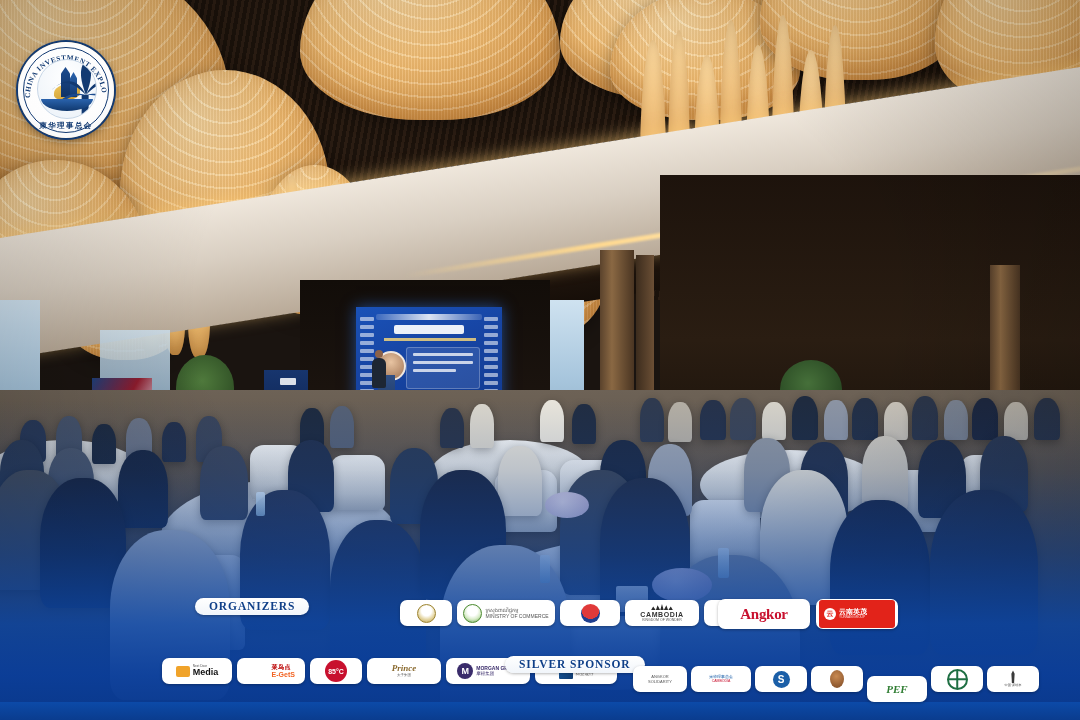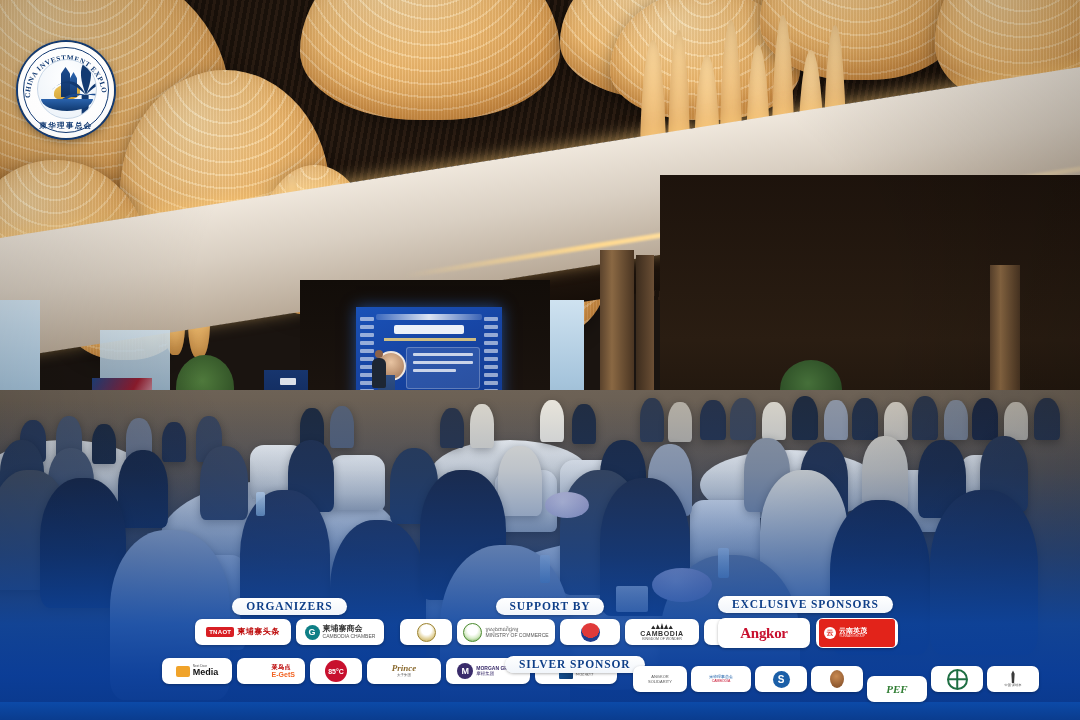--- a/index.html
+++ b/index.html
@@ -507,39 +507,23 @@
     </div>
     <div class="cn-under">柬华理事总会</div>
   </div>
 
   <div class="sponsors">
 
     <div class="grp" style="left:195px;top:-112px;">
       <div class="pillwrap">
         <span class="pill">ORGANIZERS</span>
       </div>
-      <div class="logos">
-        <div class="lbox" style="width:84px;">
-          <span class="redbox">TNAOT</span>
-          <span class="ltext cn">柬埔寨头条</span>
-        </div>
-        <div class="lbox" style="width:76px;">
-          <span class="circlelogo" style="background:#0f7f86;">G</span>
-          <span style="display:flex;flex-direction:column;gap:1px;">
-            <span class="ltext">柬埔寨商会</span>
-            <span class="ltext sm">CAMBODIA CHAMBER</span>
-          </span>
-        </div>
-      </div>
     </div>
 
     <div class="grp" style="left:400px;top:-112px;">
-      <div class="pillwrap" style="width:300px;">
-        <span class="pill">SUPPORT BY</span>
-      </div>
       <div class="logos">
         <div class="lbox" style="width:40px;">
           <span class="seal"></span>
         </div>
         <div class="lbox" style="width:86px;">
           <span class="seal green"></span>
           <span style="display:flex;flex-direction:column;gap:1px;">
             <span class="ltext sm">ក្រសួងពាណិជ្ជកម្ម</span>
             <span class="ltext sm">MINISTRY OF COMMERCE</span>
           </span>
@@ -554,23 +538,20 @@
             <span class="ltext sm" style="font-size:3.5px;">KINGDOM OF WONDER</span>
           </span>
         </div>
         <div class="lbox" style="width:46px;">
           <span class="seal green"></span>
         </div>
       </div>
     </div>
 
     <div class="grp" style="left:718px;top:-114px;">
-      <div class="pillwrap" style="width:170px;">
-        <span class="pill">EXCLUSIVE SPONSORS</span>
-      </div>
       <div class="logos" style="gap:6px;margin-top:5px;">
         <div class="lbox" style="width:80px;height:30px;">
           <span style="font-family:'Liberation Serif',serif;font-weight:bold;font-size:15px;color:#c8102e;letter-spacing:-.3px;">Angkor</span>
         </div>
         <div class="lbox" style="width:76px;height:30px;padding:0 3px;">
           <span class="redfull" style="width:100%;height:22px;">
             <span class="circlelogo" style="background:#fff;color:#e2231a;width:12px;height:12px;font-size:7px;">云</span>
             <span style="display:flex;flex-direction:column;gap:1px;">
               <span class="ltext" style="color:#fff;font-size:7px;">云南英茂</span>
               <span class="ltext sm" style="color:#ffe1e1;font-size:3.2px;">YUNNAN GROUP</span>

